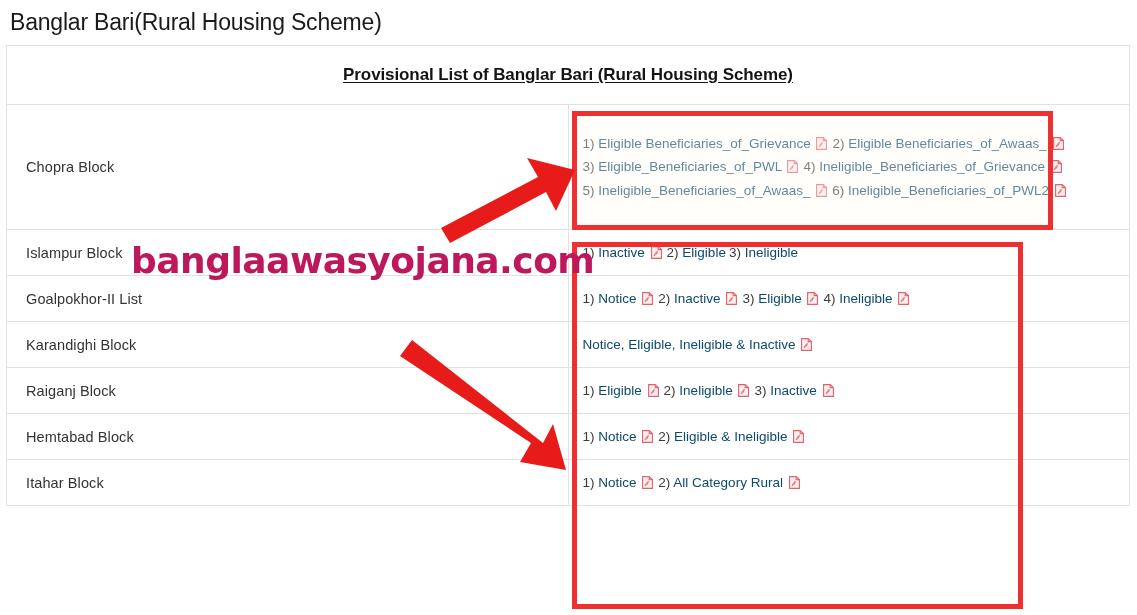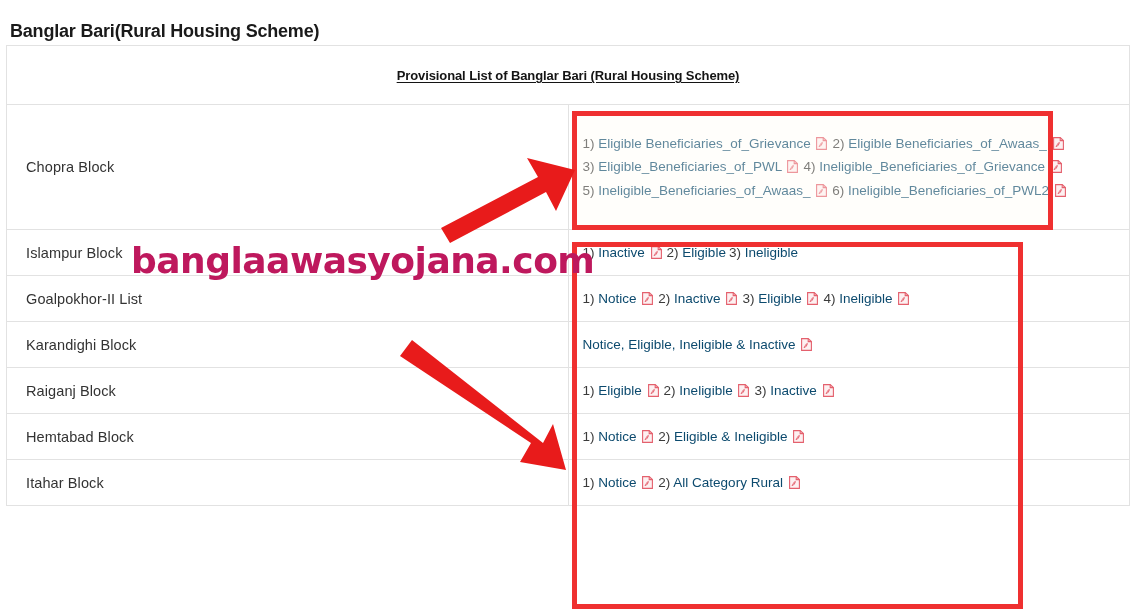--- a/index.html
+++ b/index.html
@@ -10,25 +10,25 @@
   body {
     width: 1137px;
     height: 615px;
     font-family: "Liberation Sans", sans-serif;
     overflow: hidden;
     position: relative;
   }
 
   
   #page-title {
-    font-size: 18px;
-    font-weight: bold;
+    font-size: 23px;
+    font-weight: normal;
     color: #1a1a1a;
     letter-spacing: -0.2px;
-    padding: 21px 0 0 10px;
+    padding: 9px 0 0 10px;
     line-height: 1.2;
     white-space: nowrap;
   }
 
   
   #table-wrap {
     position: absolute;
     left: 6px;
     top: 45px;
     width: 1124px;
@@ -47,21 +47,21 @@
     background: #fff;
   }
 
   
   .hdr-cell {
     text-align: center;
     height: 58px;
     padding: 0 8px !important;
   }
   .hdr-text {
-    font-size: 13px;
+    font-size: 17px;
     font-weight: bold;
     color: #141414;
     text-decoration: underline;
     text-underline-offset: 2px;
     letter-spacing: -0.1px;
   }
 
   
   .block-cell {
     width: 565px;

